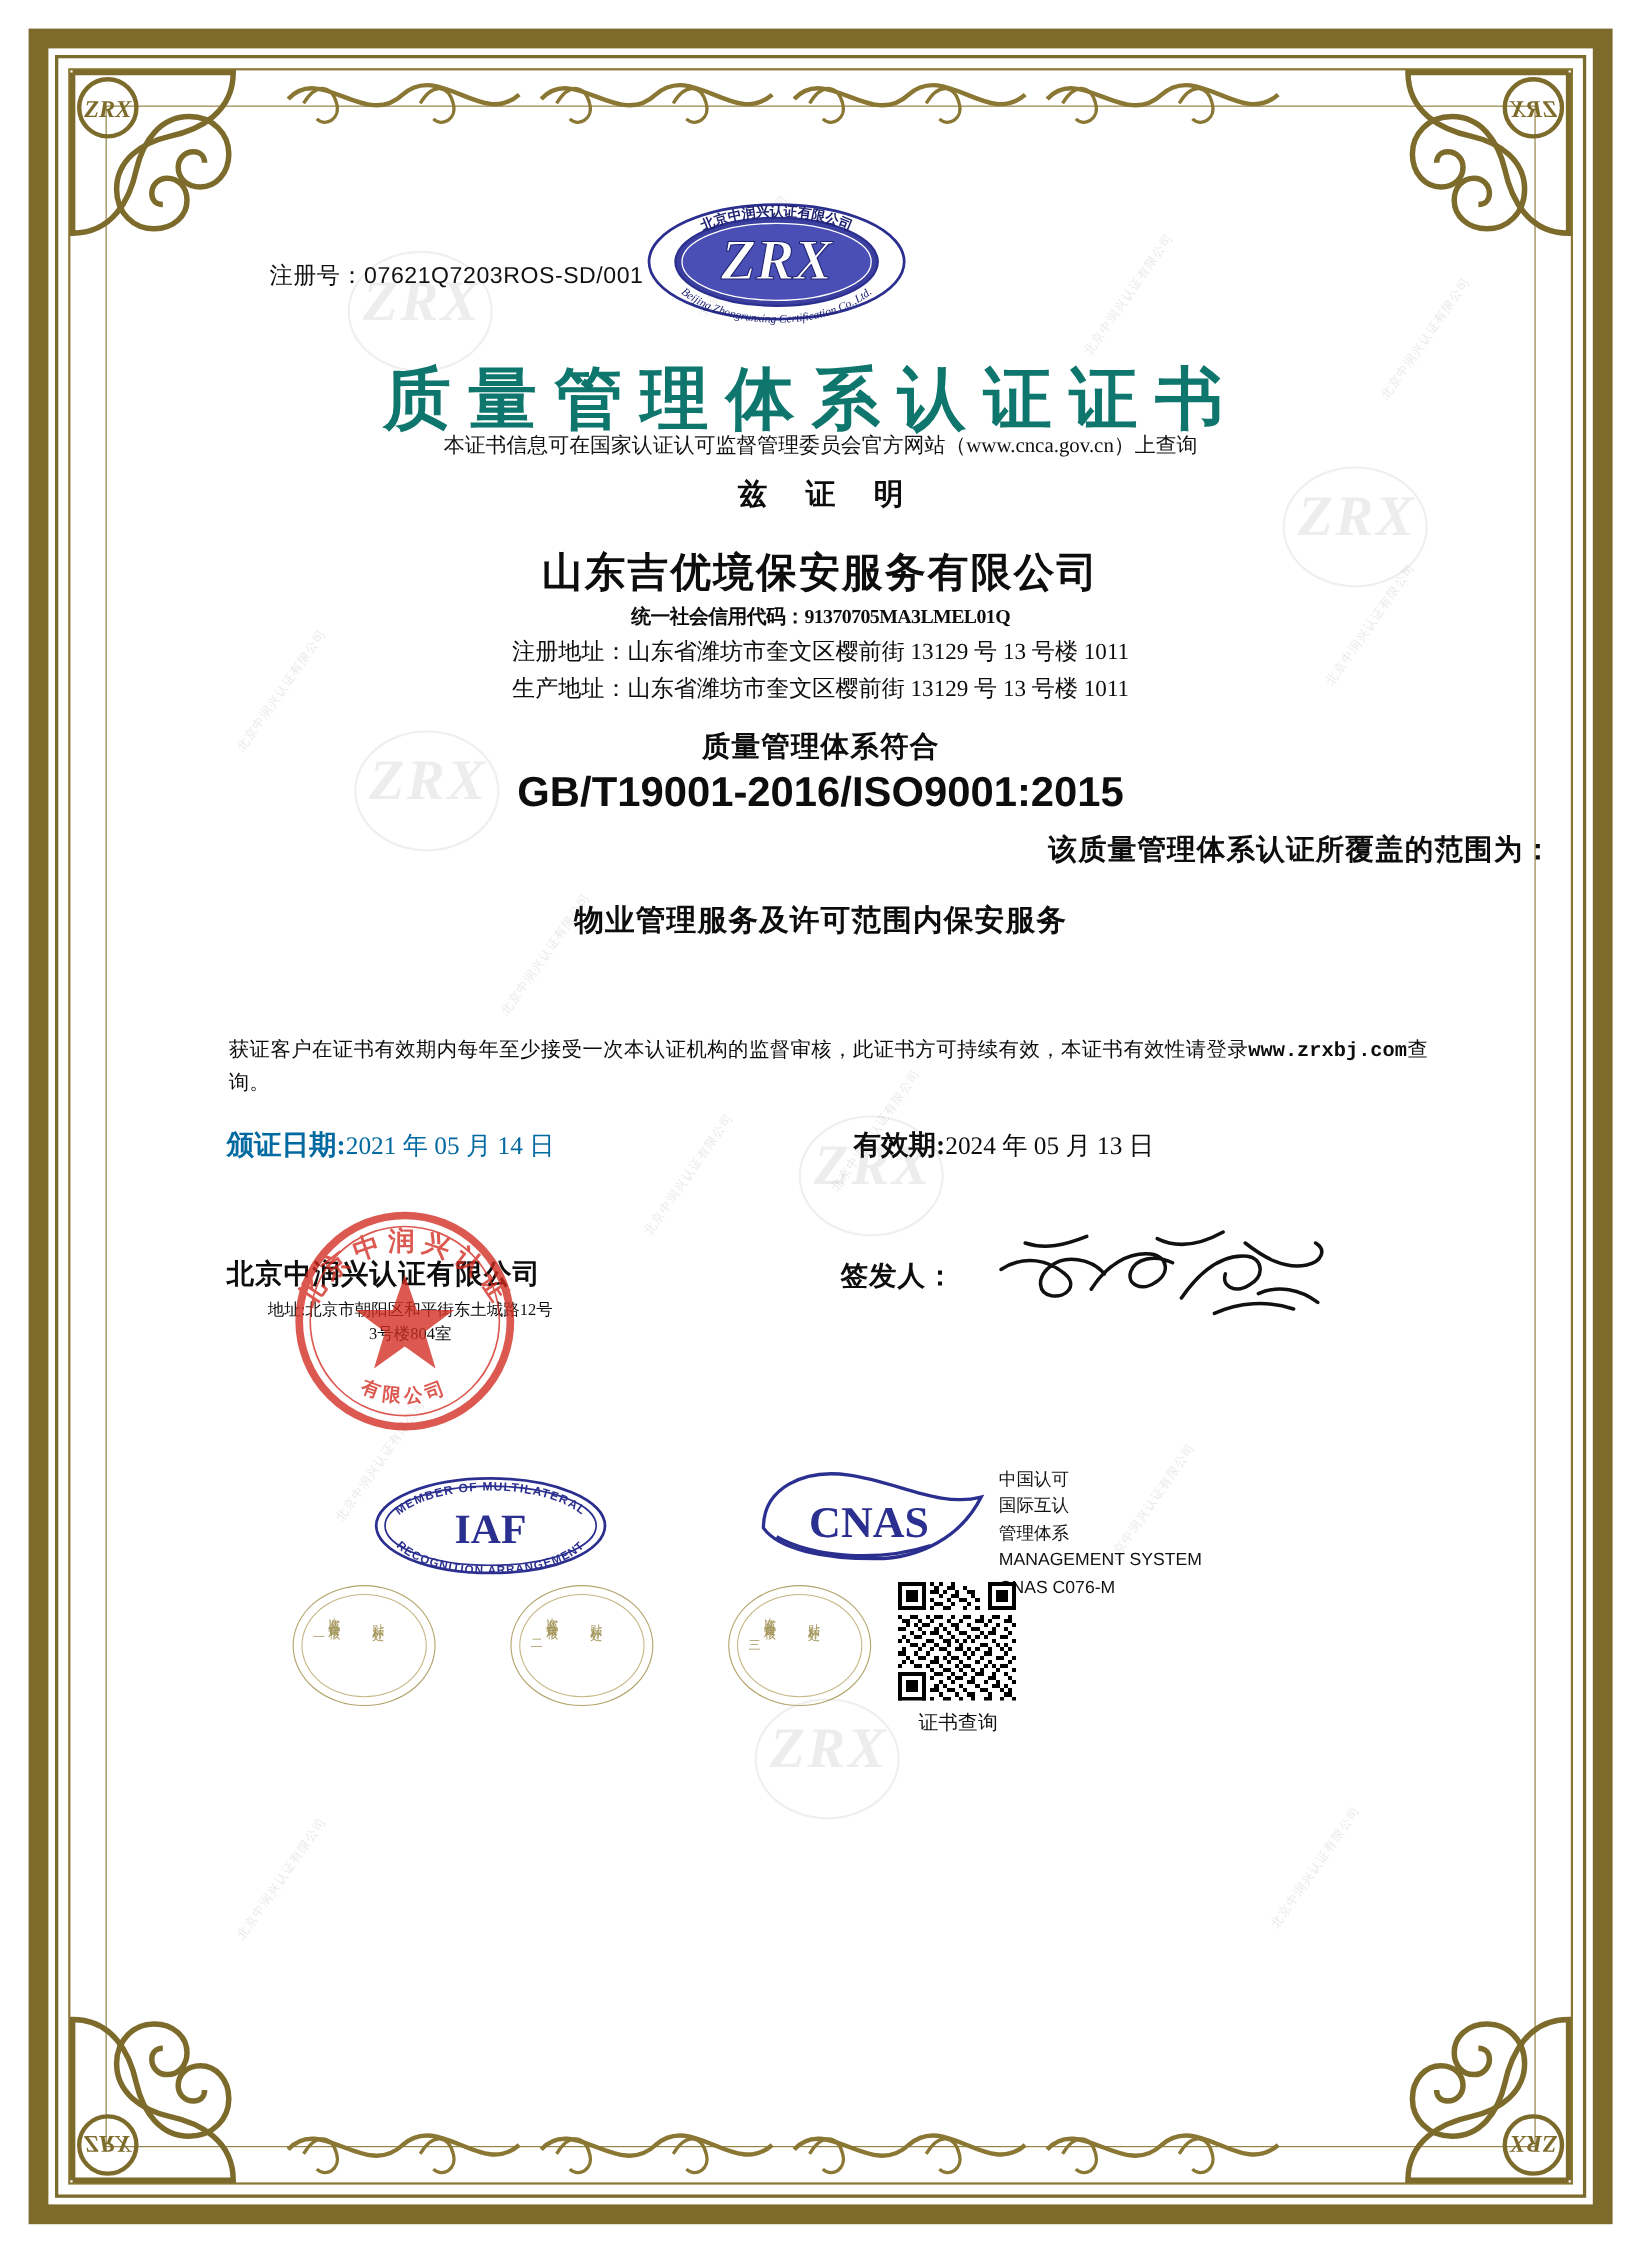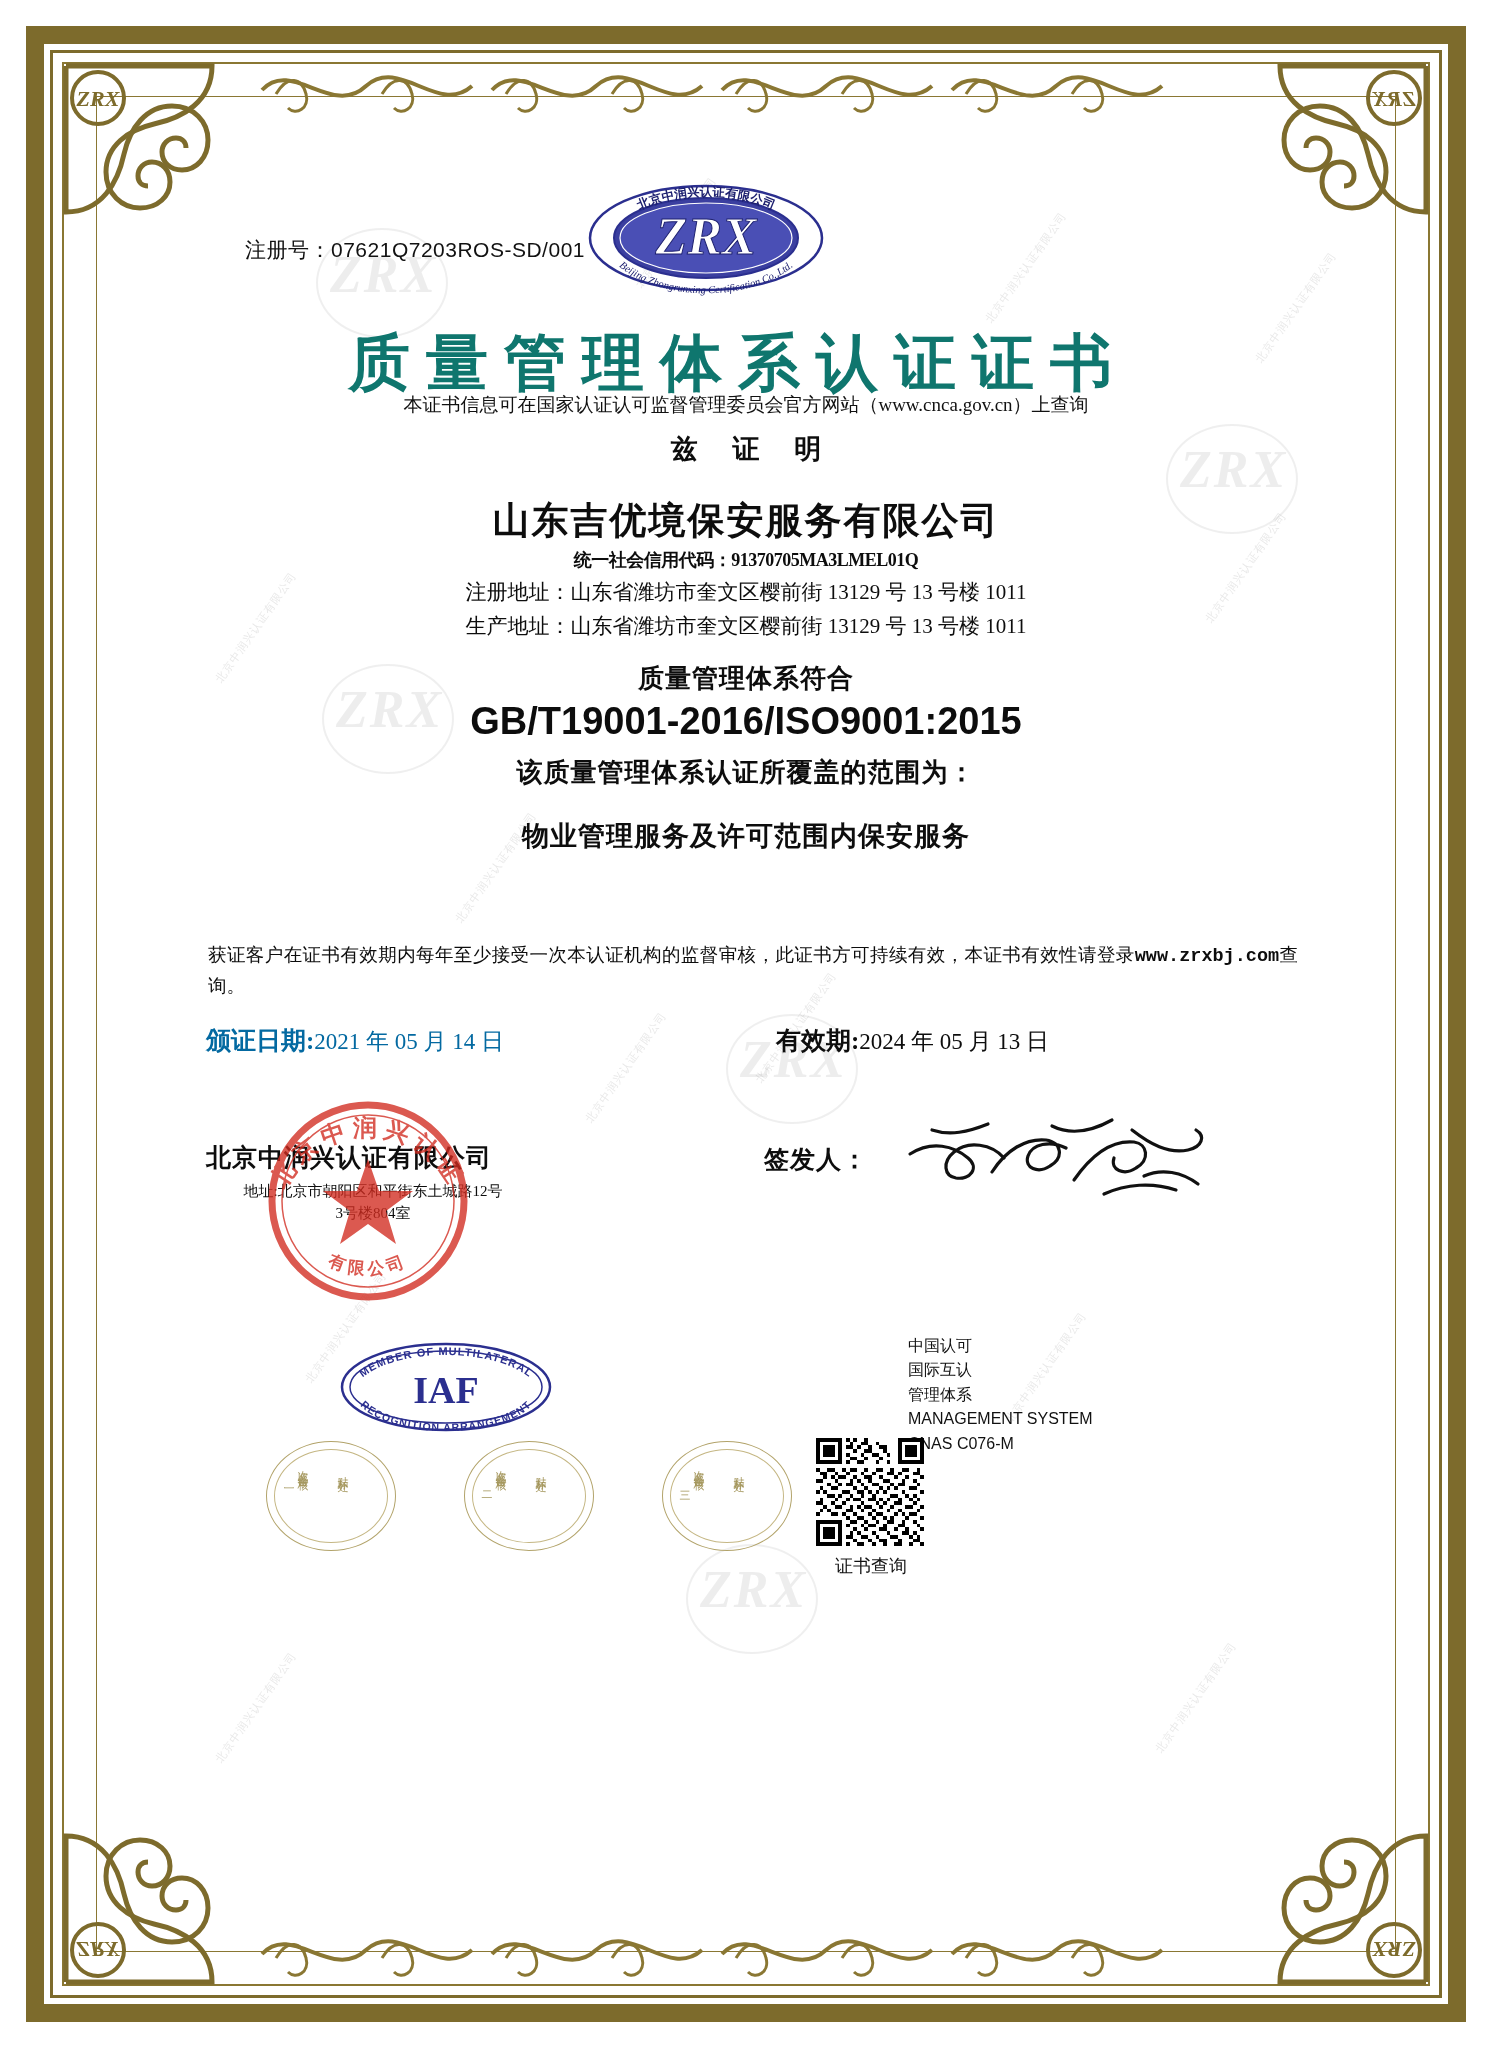--- a/index.html
+++ b/index.html
@@ -212,24 +212,24 @@
     width: 1300px;
     text-align: center;
     font-size: 38px;
     font-weight: bold;
     color: #0d0d0d;
     font-family: "Liberation Sans", sans-serif;
     letter-spacing: 0px;
   }
   .scope-label {
     position: absolute;
-    left: 0;
+    left: 16px;
     top: 659px;
     width: 1300px;
-    text-align: center;
+    text-align: right;
     font-size: 26px;
     font-weight: bold;
     color: #0d0d0d;
     letter-spacing: 1px;
   }
   .scope-text {
     position: absolute;
     left: 0;
     top: 722px;
     width: 1300px;
@@ -557,20 +557,28 @@
         <text x="110" y="62" text-anchor="middle" font-family="Liberation Serif, serif" font-size="38" font-weight="bold" fill="#2b2f8f">IAF</text>
         <text font-size="11" fill="#2b2f8f" font-family="Liberation Sans, sans-serif" font-weight="bold" letter-spacing="1">
           <textPath href="#iafTop" startOffset="50%" text-anchor="middle">MEMBER OF MULTILATERAL</textPath>
         </text>
         <text font-size="10.5" fill="#2b2f8f" font-family="Liberation Sans, sans-serif" font-weight="bold" letter-spacing="1">
           <textPath href="#iafBot" startOffset="50%" text-anchor="middle">RECOGNITION ARRANGEMENT</textPath>
         </text>
       </svg>
     </div>
 
+    <div class="cnas-logo">
+      <svg viewBox="0 0 215 110" width="215" height="110">
+        <path d="M8,58 C8,22 44,4 86,10 C130,16 168,40 206,30
+                 C188,66 150,86 110,86 C64,86 22,78 8,58 Z" fill="none" stroke="#2b2f8f" stroke-width="3"></path>
+        <path d="M20,66 C52,84 110,90 160,74" fill="none" stroke="#2b2f8f" stroke-width="3"></path>
+        <text x="104" y="66" text-anchor="middle" font-family="Liberation Serif, serif" font-size="40" font-weight="bold" fill="#2b2f8f">CNAS</text>
+      </svg>
+    </div>
     <div class="cnas-text">
       <div>中国认可</div>
       <div>国际互认</div>
       <div>管理体系</div>
       <div>MANAGEMENT SYSTEM</div>
       <div>CNAS C076-M</div>
     </div>
 
     <div class="surv-circle" style="left:170px; top:1345px;">
       <div class="surv-inner"></div>

